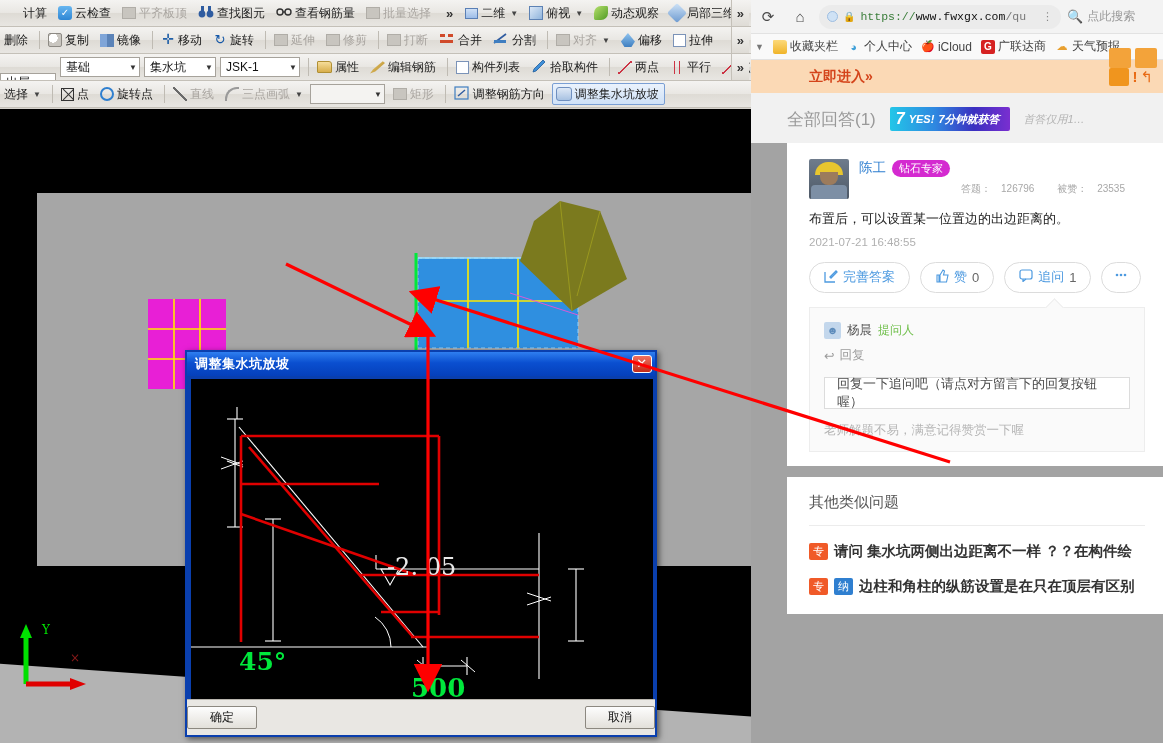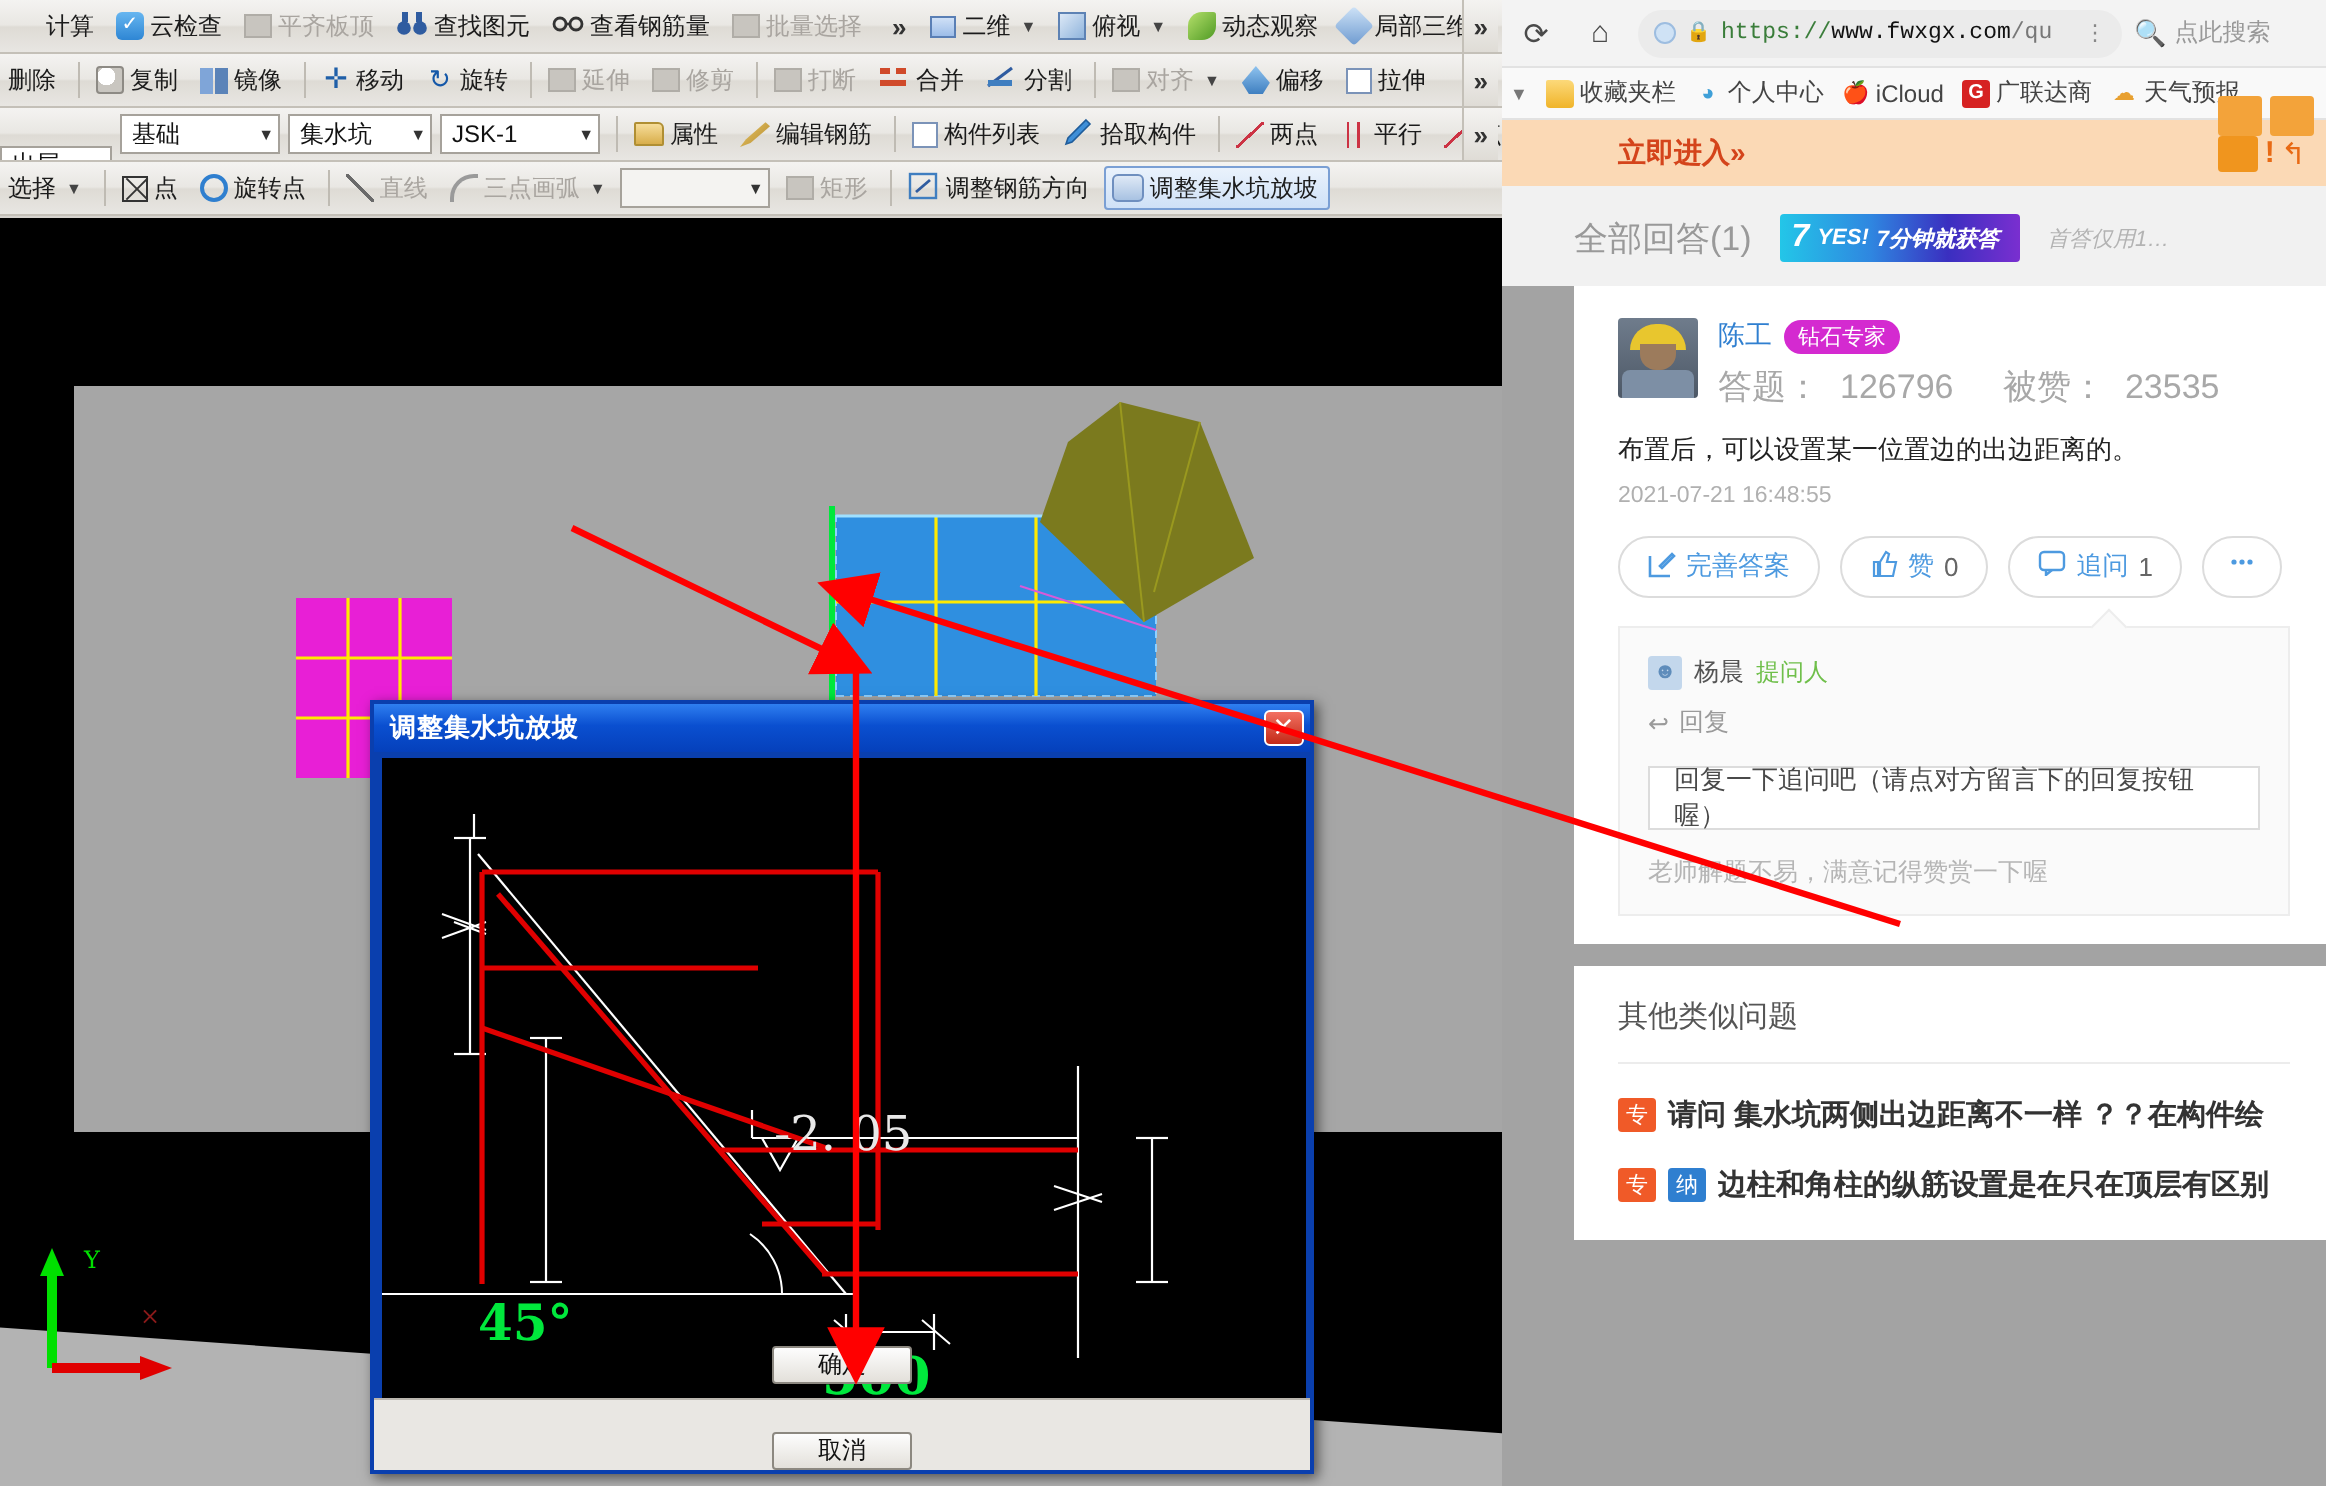--- a/index.html
+++ b/index.html
@@ -118,21 +118,21 @@
     border: 1px solid #fff; border-radius: 3px;
     color: #fff; font-size: 13px; font-weight: bold; text-align: center; line-height: 15px;
   }
   #dlg-canvas {
     position: absolute; left: 3px; top: 26px; width: 464px; height: 325px;
     background: #000; border: 1px solid #0a3fae; overflow: hidden;
   }
   #dlg-footer {
     position: absolute; left: 0; bottom: 0; width: 100%; height: 36px;
     background: #e9e7e3; border-top: 1px solid #b9b5ae;
-    display: flex; align-items: center; justify-content: flex-end; gap: 24px; flex-direction: column;
+    display: flex; align-items: center; justify-content: space-between; gap: 24px;
   }
   .dlg-btn {
     width: 70px; height: 23px; font-size: 12px;
     background: linear-gradient(to bottom,#fdfdfd,#e3e0da);
     border: 1px solid #8c8880; border-radius: 2px; color: #111;
     display: flex; align-items: center; justify-content: center;
   }
 
   
   #arrow-layer { position: absolute; left: 0; top: 0; width: 1163px; height: 743px; pointer-events: none; }
@@ -194,21 +194,21 @@
   #yes-badge .big { font-size: 16px; }
   #first-answer-note { font-size: 11px; color: #b3b3b3; font-style: italic; white-space: nowrap; }
   #answer-card { padding: 16px 18px 14px 22px; }
   .ans-top { display: flex; gap: 10px; }
   #avatar { width: 40px; height: 40px; border-radius: 2px; background: linear-gradient(#6f7c8c,#4d5866); position: relative; overflow: hidden; flex: none; }
   #avatar .helmet { position: absolute; left: 6px; top: 3px; width: 28px; height: 13px; background: #e8c62e; border-radius: 14px 14px 0 0; }
   #avatar .face { position: absolute; left: 11px; top: 13px; width: 18px; height: 13px; background: #9c7b5c; border-radius: 0 0 8px 8px; }
   #avatar .body { position: absolute; left: 2px; top: 26px; width: 36px; height: 16px; background: #7d8fa5; border-radius: 4px 4px 0 0; }
   .ans-name { color: #2f7fd0; font-size: 13.5px; }
   .ans-tag { background: #d42ad0; color: #fff; font-size: 11px; padding: 1px 7px; border-radius: 9px; margin-left: 6px; }
-  .ans-stats { font-size: 17px; color: #a8a8a8; margin-top: 5px; }
+  .ans-stats { font-size: 10px; color: #a8a8a8; margin-top: 5px; text-align: right; }
   .ans-stats span { margin-right: 10px; }
   #answer-body { font-size: 13px; color: #222; margin-top: 10px; line-height: 1.5; }
   #answer-time { font-size: 11.5px; color: #b0b0b0; margin-top: 7px; }
   #pill-row { display: flex; gap: 10px; margin-top: 14px; }
   .pill {
     height: 31px; border: 1px solid #dcdcdc; border-radius: 16px;
     display: inline-flex; align-items: center; gap: 5px; padding: 0 14px;
     font-size: 13px; color: #4d9ae0; background: #fff; white-space: nowrap;
   }
   .pill .cnt { color: #666; }

